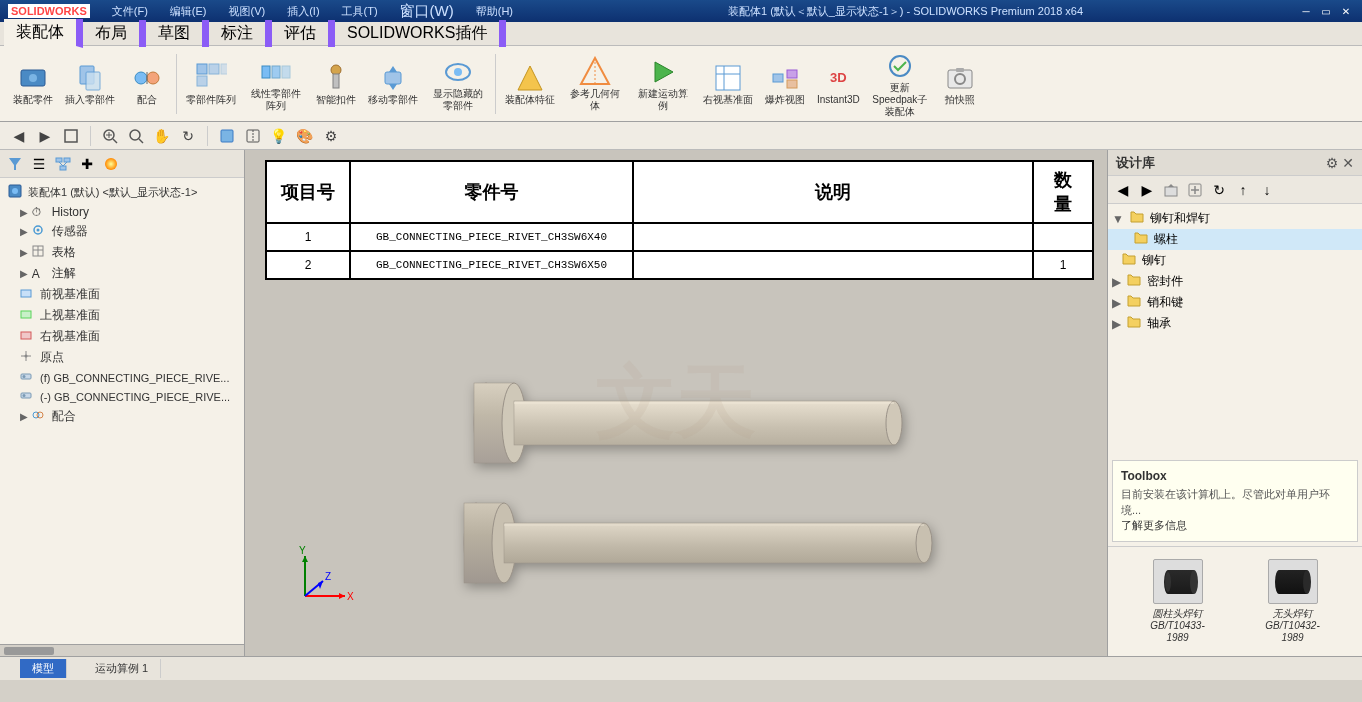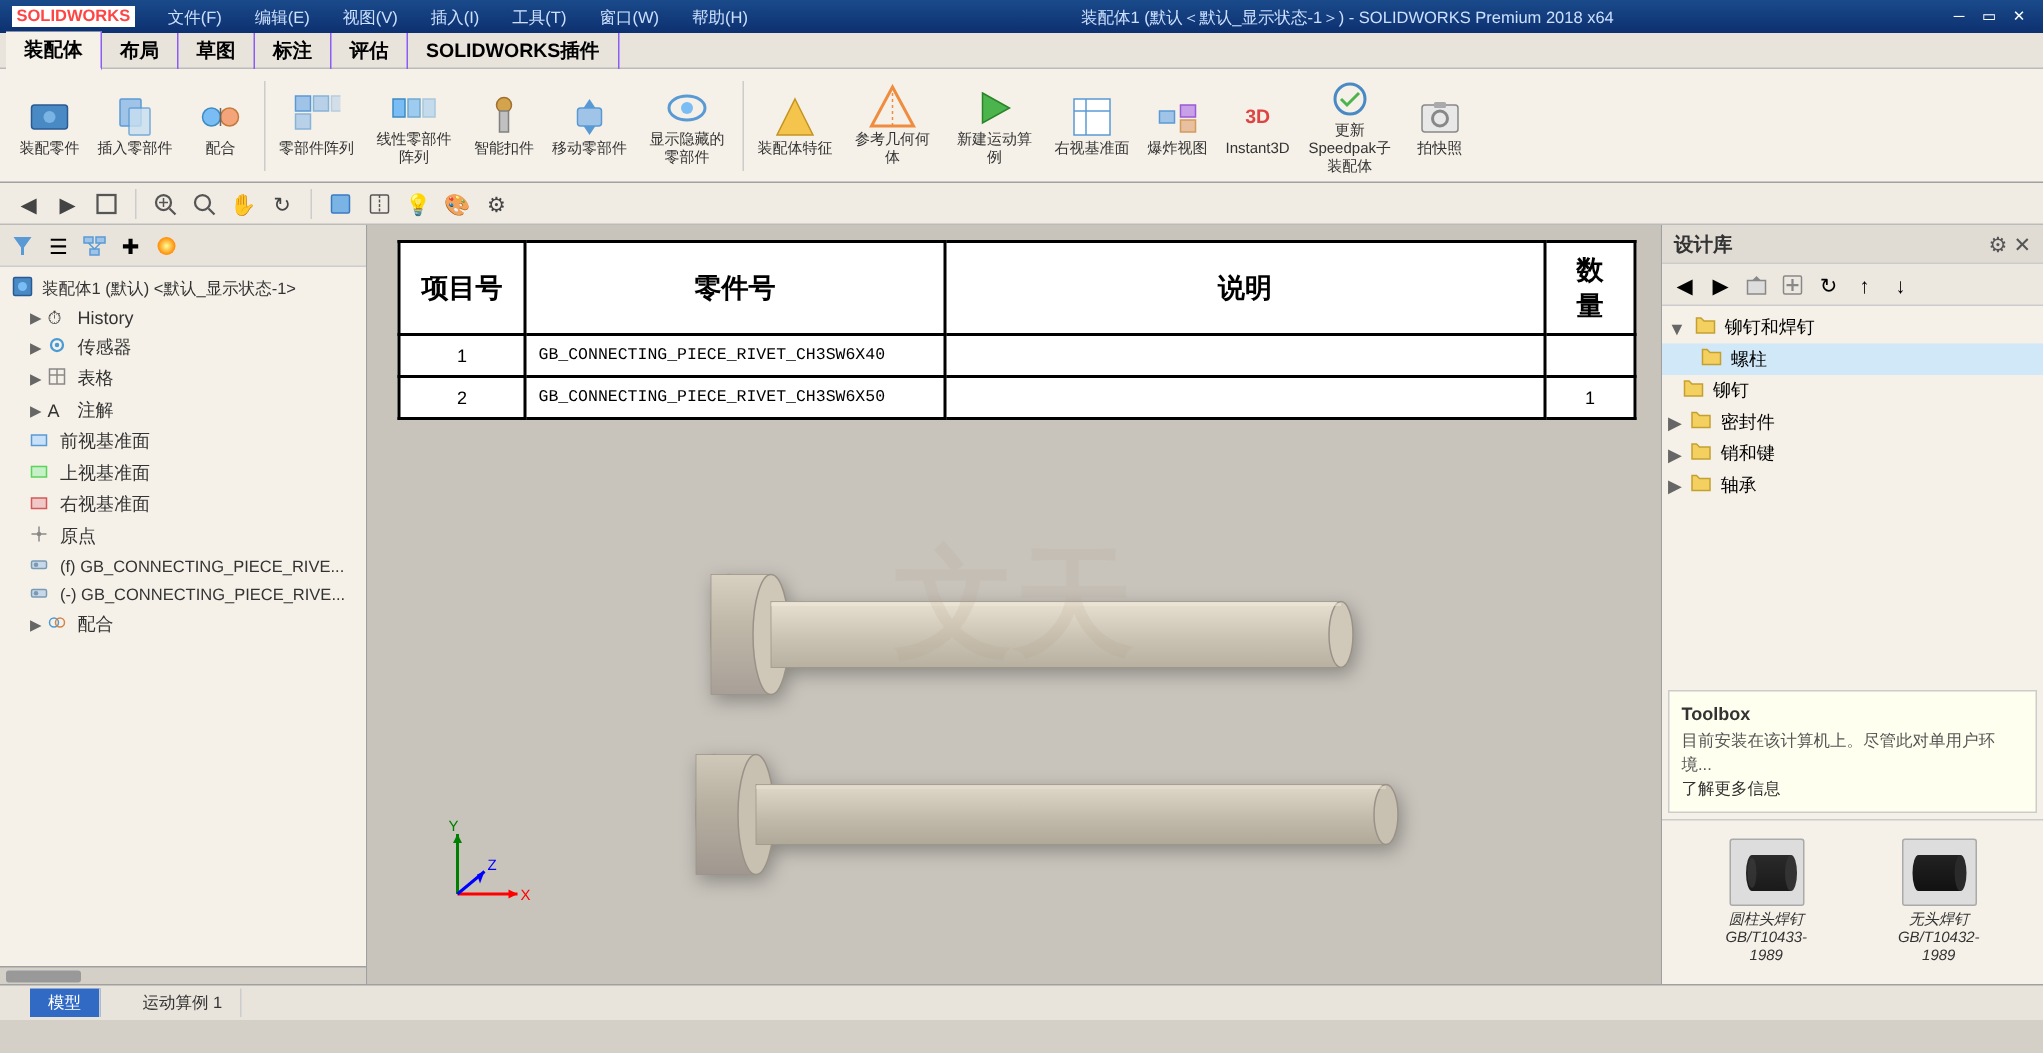--- a/index.html
+++ b/index.html
@@ -8,21 +8,21 @@
     
     #titlebar { height: 22px; background: linear-gradient(to bottom, #1a4a8a, #0d3070); display: flex; align-items: center; justify-content: space-between; padding: 0 8px; color: white; }
     #titlebar .title-left { display: flex; align-items: center; gap: 22px; }
     #titlebar .title-left .logo { font-weight: bold; font-size: 11px; color: #ff4444; background: white; padding: 1px 3px; }
     #titlebar .title-controls { display: flex; gap: 4px; }
     #titlebar .title-controls span { width: 16px; height: 14px; display: flex; align-items: center; justify-content: center; font-size: 10px; cursor: pointer; color: white; }
 
     
     #toolbar { height: 100px; background: #f5f1e8; border-bottom: 1px solid #a0a0a0; display: flex; flex-direction: column; }
     #toolbar-tabs { height: 24px; display: flex; align-items: center; padding: 0 4px; background: #e8e4dc; border-bottom: 1px solid #bbb; }
-    #toolbar-tabs .tab { padding: 3px 12px; font-size: 13px; cursor: pointer; border-right: 1px solid #8b5cf6; font-weight: bold; }
+    #toolbar-tabs .tab { padding: 3px 12px; font-size: 16px; cursor: pointer; border-right: 7px solid #8b5cf6; }
     #toolbar-tabs .tab.active { background: #f5f1e8; border-bottom: 2px solid #f5f1e8; color: #000; }
     #toolbar-main { flex: 1; display: flex; align-items: center; padding: 2px 8px; gap: 2px; overflow: hidden; }
     .toolbar-item { display: flex; flex-direction: column; align-items: center; justify-content: center; min-width: 50px; padding: 2px 4px; cursor: pointer; border: 1px solid transparent; border-radius: 2px; }
     .toolbar-item .icon { width: 32px; height: 32px; display: flex; align-items: center; justify-content: center; font-size: 20px; }
     .toolbar-item .label { font-size: 10px; color: #333; text-align: center; line-height: 1.2; max-width: 56px; }
     .toolbar-sep { width: 1px; height: 60px; background: #ccc; margin: 0 2px; }
 
     
     #view-toolbar { height: 28px; background: #f0ece4; border-bottom: 1px solid #bbb; display: flex; align-items: center; padding: 0 8px; gap: 4px; }
     .view-btn { width: 22px; height: 22px; display: flex; align-items: center; justify-content: center; cursor: pointer; border: 1px solid transparent; border-radius: 2px; font-size: 14px; color: #444; }
@@ -39,21 +39,21 @@
     .tree-item { padding: 2px 4px 2px 20px; font-size: 12px; color: #333; display: flex; align-items: center; gap: 4px; cursor: pointer; }
     .tree-icon { font-size: 12px; min-width: 16px; }
     .tree-arrow { font-size: 10px; color: #666; }
 
     
     #viewport { flex: 1; background: #c8c4bc; position: relative; overflow: hidden; }
     .bom-table { position: absolute; top: 10px; left: 20px; right: 10px; border-collapse: collapse; background: white; z-index: 10; }
     .bom-table th, .bom-table td { border: 2px solid #000; padding: 6px 12px; font-size: 14px; }
     .bom-table th { font-weight: bold; font-size: 18px; text-align: center; font-family: 'STKaiti', 'KaiTi', serif; }
     .bom-table td { text-align: center; font-size: 12px; }
-    .bom-table td.part-num { font-family: 'Courier New', monospace; font-size: 11px; text-align: left; padding: 4px 8px; }
+    .bom-table td.part-num { font-family: 'Courier New', monospace; font-size: 11px; text-align: left; padding: 4px 25px; }
 
     
     #model-view { position: absolute; top: 200px; left: 20px; right: 0; bottom: 40px; display: flex; flex-direction: column; justify-content: center; align-items: center; gap: 20px; }
 
     
     .watermark { position: absolute; top: 50%; left: 50%; transform: translate(-50%, -50%); font-size: 80px; color: rgba(180,160,140,0.15); font-weight: bold; pointer-events: none; z-index: 1; white-space: nowrap; }
 
     
     #axes { position: absolute; bottom: 50px; left: 50px; width: 60px; height: 60px; z-index: 20; }
 
@@ -90,21 +90,21 @@
 <body>
 
 <div id="titlebar">
   <div class="title-left">
     <span class="logo">SOLIDWORKS</span>
     <span style="font-size:11px;color:#cce0ff;cursor:pointer;">文件(F)</span>
     <span style="font-size:11px;color:#cce0ff;cursor:pointer;">编辑(E)</span>
     <span style="font-size:11px;color:#cce0ff;cursor:pointer;">视图(V)</span>
     <span style="font-size:11px;color:#cce0ff;cursor:pointer;">插入(I)</span>
     <span style="font-size:11px;color:#cce0ff;cursor:pointer;">工具(T)</span>
-    <span style="font-size:11px;color:#cce0ff;cursor:pointer;">窗口(W)</span>
+    <span style="font-size:15px;color:#cce0ff;cursor:pointer;">窗口(W)</span>
     <span style="font-size:11px;color:#cce0ff;cursor:pointer;">帮助(H)</span>
   </div>
   <div style="font-size:11px;color:#cce0ff;">装配体1 (默认＜默认_显示状态-1＞) - SOLIDWORKS Premium 2018 x64</div>
   <div class="title-controls">
     <span>─</span>
     <span>▭</span>
     <span>✕</span>
   </div>
 </div>
 

